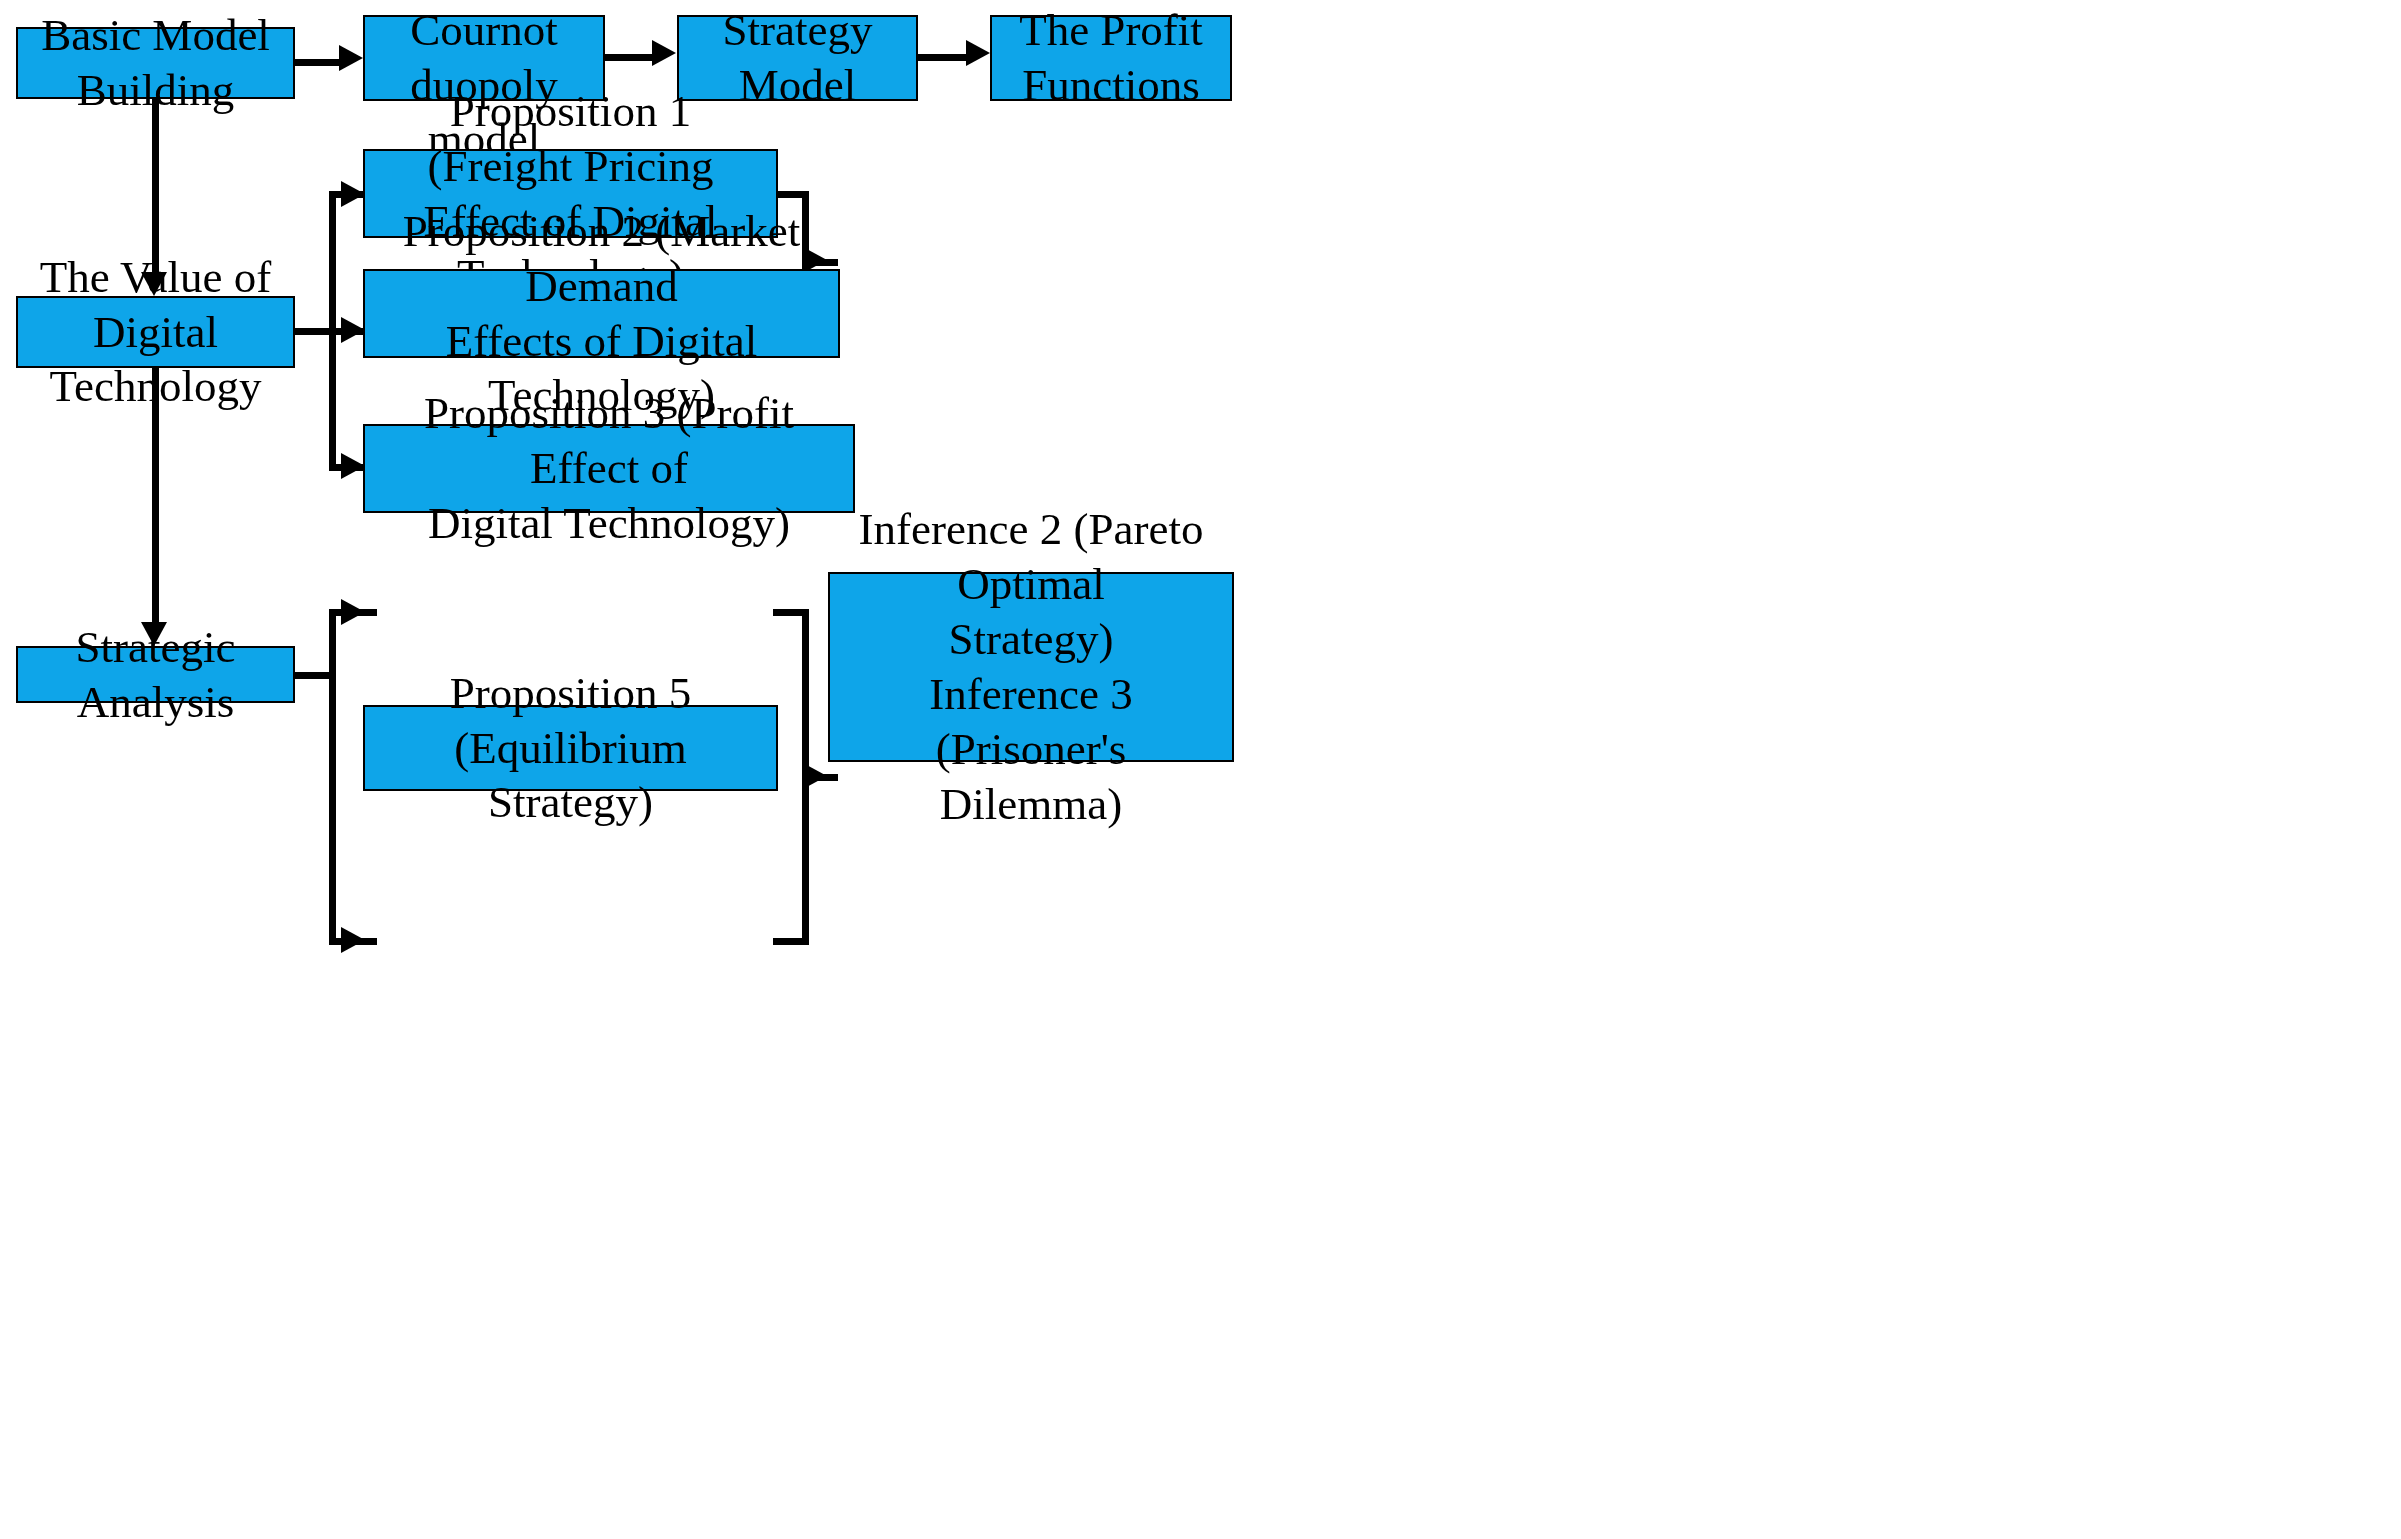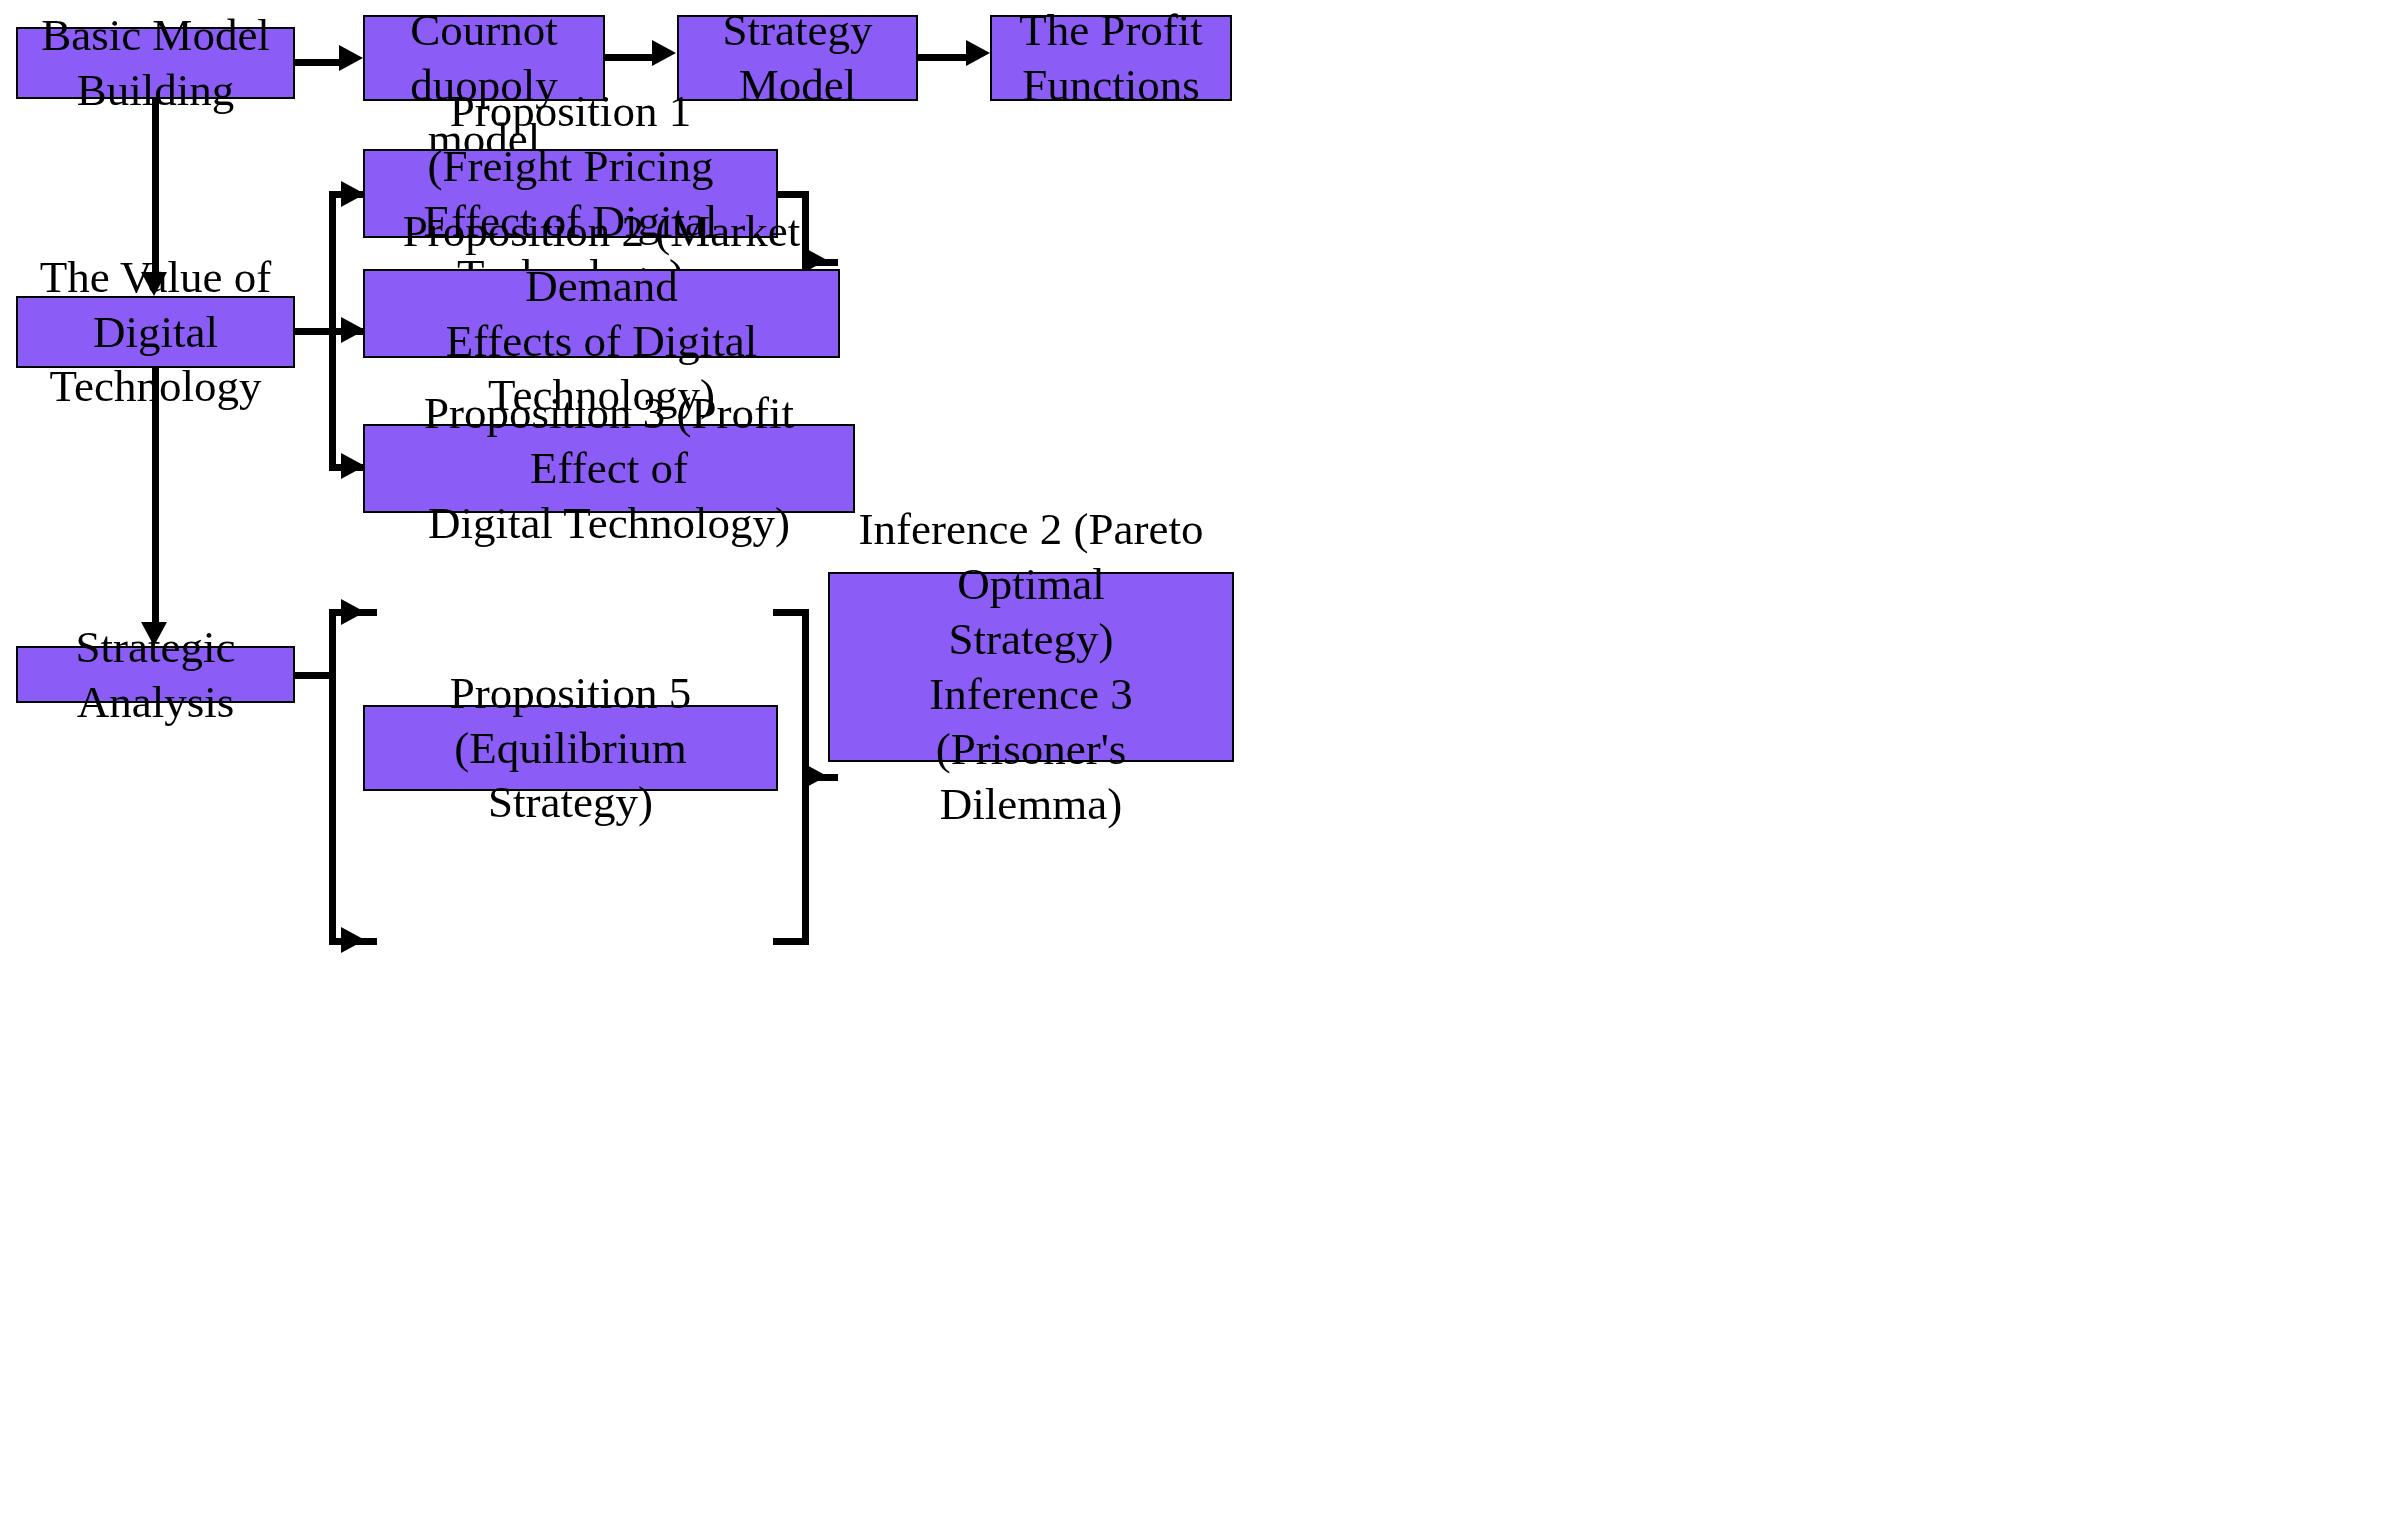--- a/index.html
+++ b/index.html
@@ -16,21 +16,21 @@
     position: relative;
     width: 2401px;
     height: 1539px;
     background: #ffffff;
     overflow: hidden;
   }
   .node {
     position: absolute;
     box-sizing: border-box;
     border: 2.4px solid #000000;
-    background: #8b5cf6;
+    background: #0ea5e9;
     display: flex;
     align-items: center;
     justify-content: center;
     text-align: center;
     line-height: 1.22;
     padding: 1.6px 8px;
     z-index: 3;
   }
   .node-label {
     display: block;

